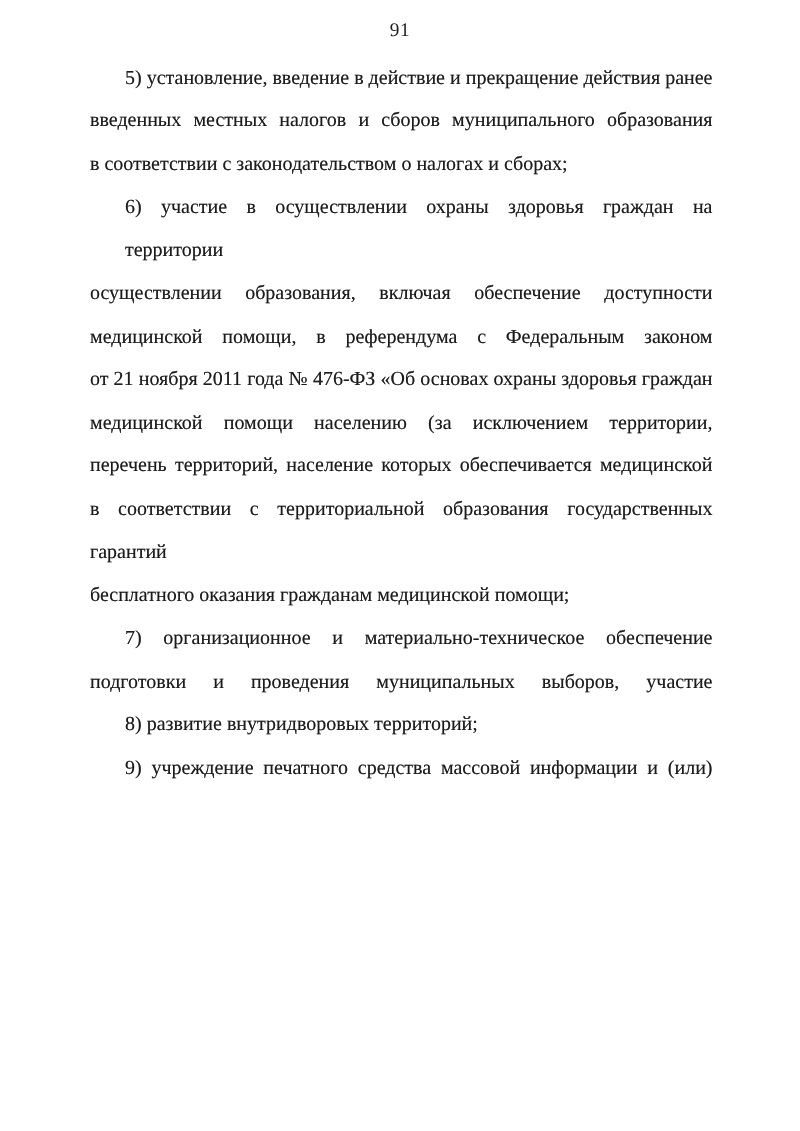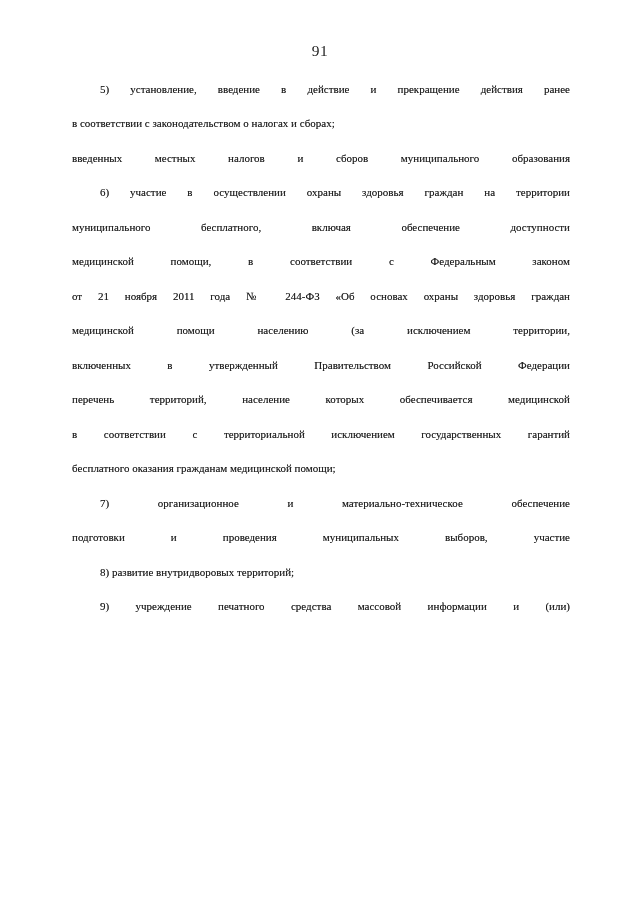--- a/index.html
+++ b/index.html
@@ -9,36 +9,36 @@
   }
   body {
     width: 640px;
     height: 905px;
     font-family: "Liberation Serif", "DejaVu Serif", serif;
     color: #1c1c1c;
     overflow: hidden;
   }
   .page {
     box-sizing: border-box;
-    padding-top: 34px;
+    padding-top: 8px;
     width: 640px;
     height: 905px;
     background: #ffffff;
   }
   .page-number {
     text-align: center;
     font-size: 15.4px;
     line-height: 34.5px;
     margin-bottom: 3px;
     letter-spacing: 0.5px;
   }
   .text-block {
     margin-left: 72px;
     width: 498px;
-    font-size: 11px;
+    font-size: 16px;
   }
   .paragraph {
     margin: 0;
   }
   .line {
     line-height: 34.5px;
     text-align: justify;
     text-align-last: justify;
     white-space: normal;
     text-shadow: 0 0 0.4px rgba(20,20,20,0.55);
@@ -51,32 +51,31 @@
   }
 </style>
 </head>
 <body>
 
 <div class="page">
   <div class="page-number">91</div>
   <div class="text-block" id="text-block">
       <div class="paragraph">
         <div class="line first">5) установление, введение в действие и прекращение действия ранее</div>
+        <div class="line">введенных местных налогов и сборов муниципального образования</div>
         <div class="line para-last">в соответствии с законодательством о налогах и сборах;</div>
-        <div class="line">введенных местных налогов и сборов муниципального образования</div>
       </div>
       <div class="paragraph">
         <div class="line first">6) участие в осуществлении охраны здоровья граждан на территории</div>
-        <div class="line">муниципального бесплатного, включая обеспечение доступности</div>
-        <div class="line">медицинской помощи, в соответствии с Федеральным законом</div>
-        <div class="line">от 21 ноября 2011 года № 244-ФЗ «Об основах охраны здоровья граждан</div>
+        <div class="line">осуществлении образования, включая обеспечение доступности</div>
+        <div class="line">медицинской помощи, в референдума с Федеральным законом</div>
+        <div class="line">от 21 ноября 2011 года № 476-ФЗ «Об основах охраны здоровья граждан</div>
         <div class="line">медицинской помощи населению (за исключением территории,</div>
-        <div class="line">включенных в утвержденный Правительством Российской Федерации</div>
         <div class="line">перечень территорий, население которых обеспечивается медицинской</div>
-        <div class="line">в соответствии с территориальной исключением государственных гарантий</div>
+        <div class="line">в соответствии с территориальной образования государственных гарантий</div>
         <div class="line para-last">бесплатного оказания гражданам медицинской помощи;</div>
       </div>
       <div class="paragraph">
         <div class="line first">7) организационное и материально-техническое обеспечение</div>
         <div class="line">подготовки и проведения муниципальных выборов, участие</div>
       </div>
       <div class="paragraph">
         <div class="line first para-last">8) развитие внутридворовых территорий;</div>
       </div>
       <div class="paragraph">

